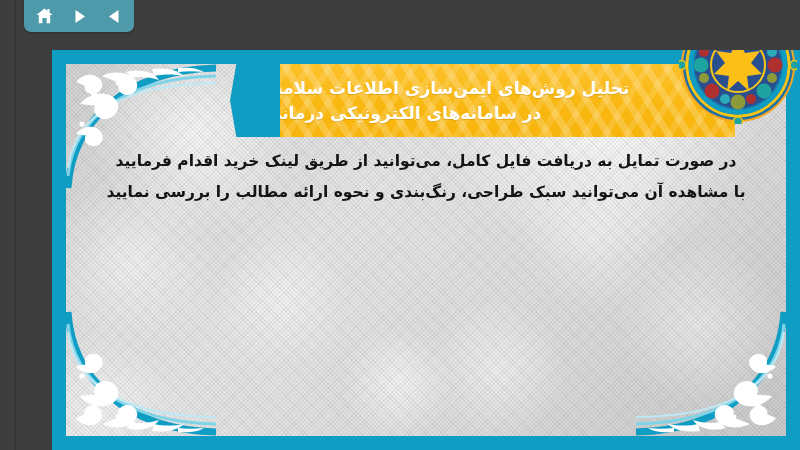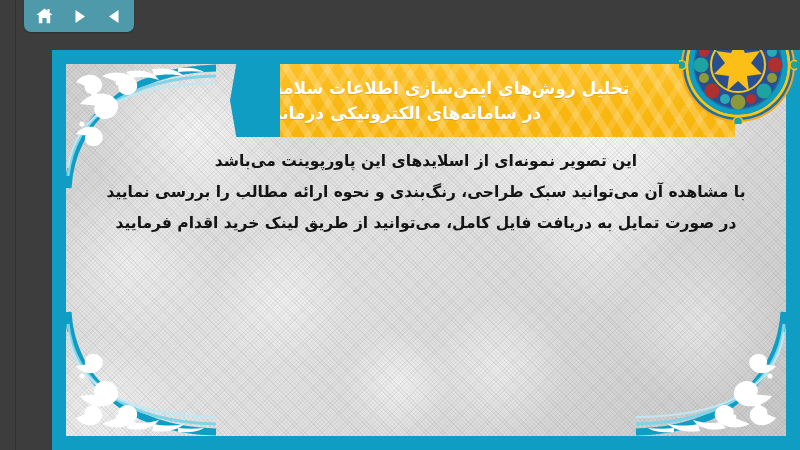--- a/index.html
+++ b/index.html
@@ -195,23 +195,22 @@
           <path d="M86 5 c14-2 26 1 32 7 -10-2-21-2-30 0 z"></path>
           <circle cx="28" cy="30" r="3"></circle>
           <circle cx="52" cy="19" r="2.4"></circle>
           <circle cx="16" cy="60" r="2.6"></circle>
           <path d="M10 70 c8-10 22-9 26 0 3 7-3 13-10 12 -6-1-9-7-6-11 3-4 9-2 9 2"></path>
           <path d="M112 4 c10-1 20 0 26 4 -9-1-18-1-26 0 z"></path>
         </g>
       </svg>
 
       <div id="body-text">
-        <div class="bline">این تصویر نمونه‌ای از اسلایدهای این پاورپوینت می‌باشد</div>
+        <div class="bline">در صورت تمایل به دریافت فایل کامل، می‌توانید از طریق لینک خرید اقدام فرمایید</div>
         <div class="bline">با مشاهده آن می‌توانید سبک طراحی، رنگ‌بندی و نحوه ارائه مطالب را بررسی نمایید</div>
-        <div class="bline">در صورت تمایل به دریافت فایل کامل، می‌توانید از طریق لینک خرید اقدام فرمایید</div>
       </div>
     </div>
 
     <div id="title-tab"></div>
     <div id="title-banner">
       <div class="tline">تحلیل روش‌های ایمن‌سازی اطلاعات سلامت</div>
       <div class="tline">در سامانه‌های الکترونیکی درمانی</div>
     </div>
     <div id="title-tab-col"></div>
 

